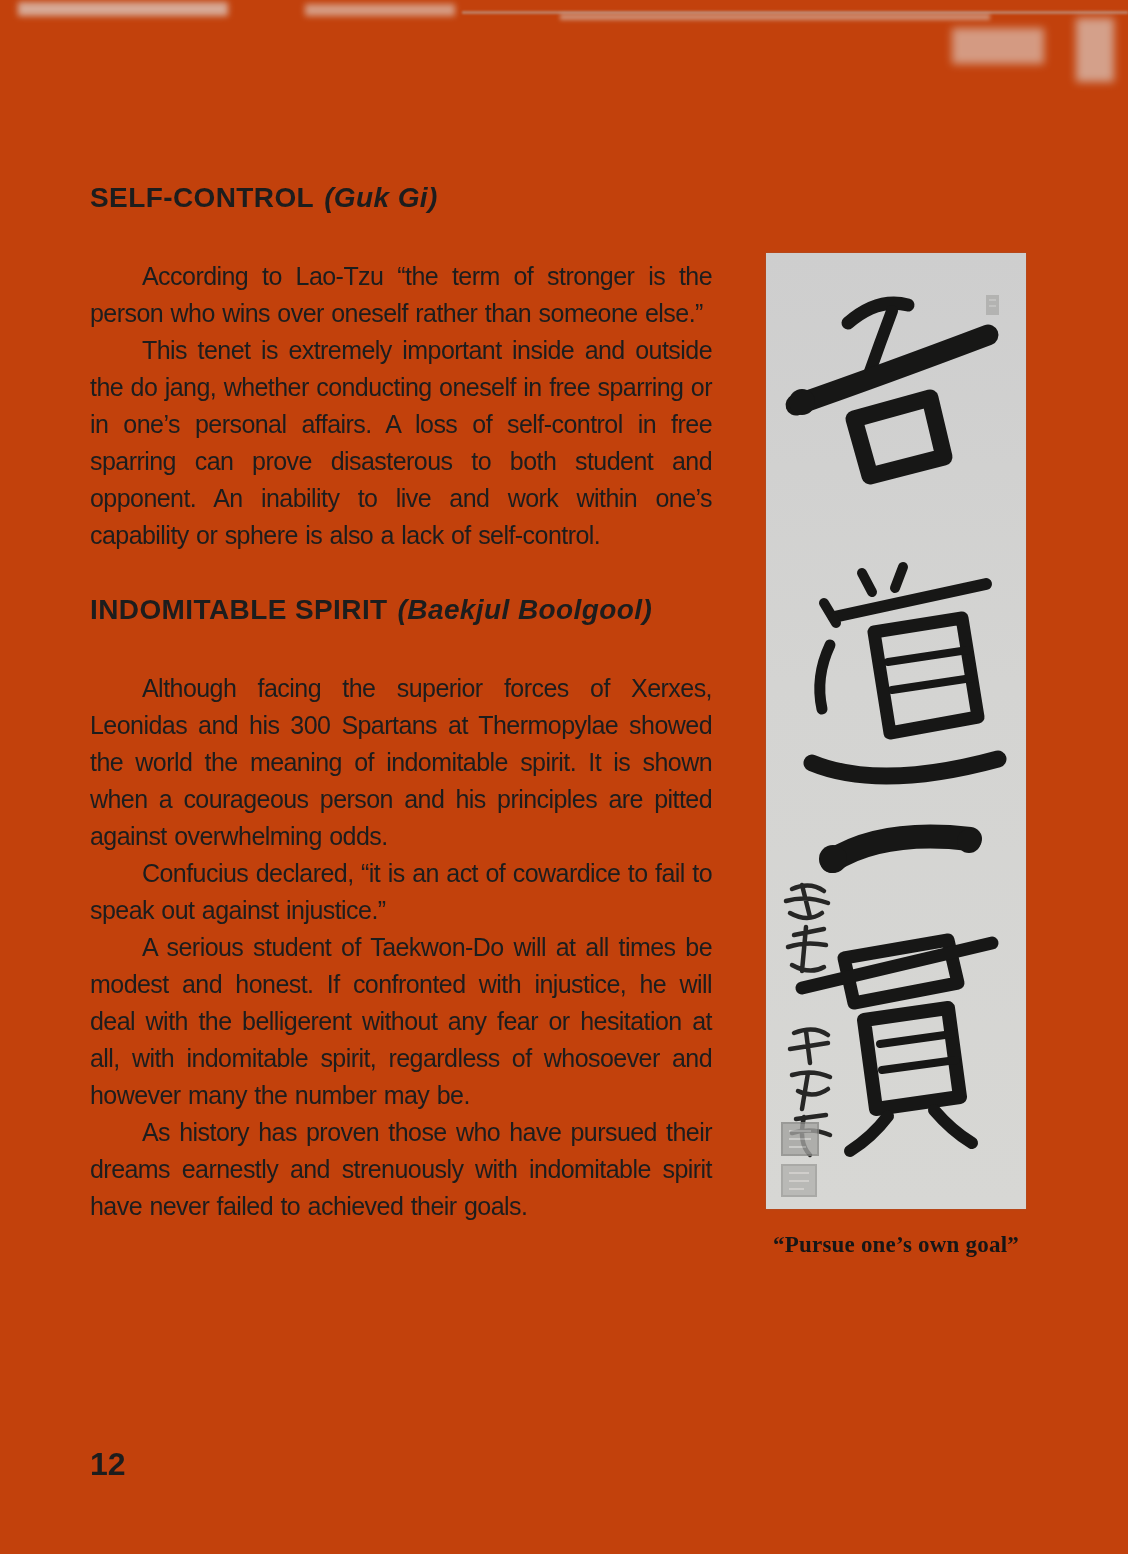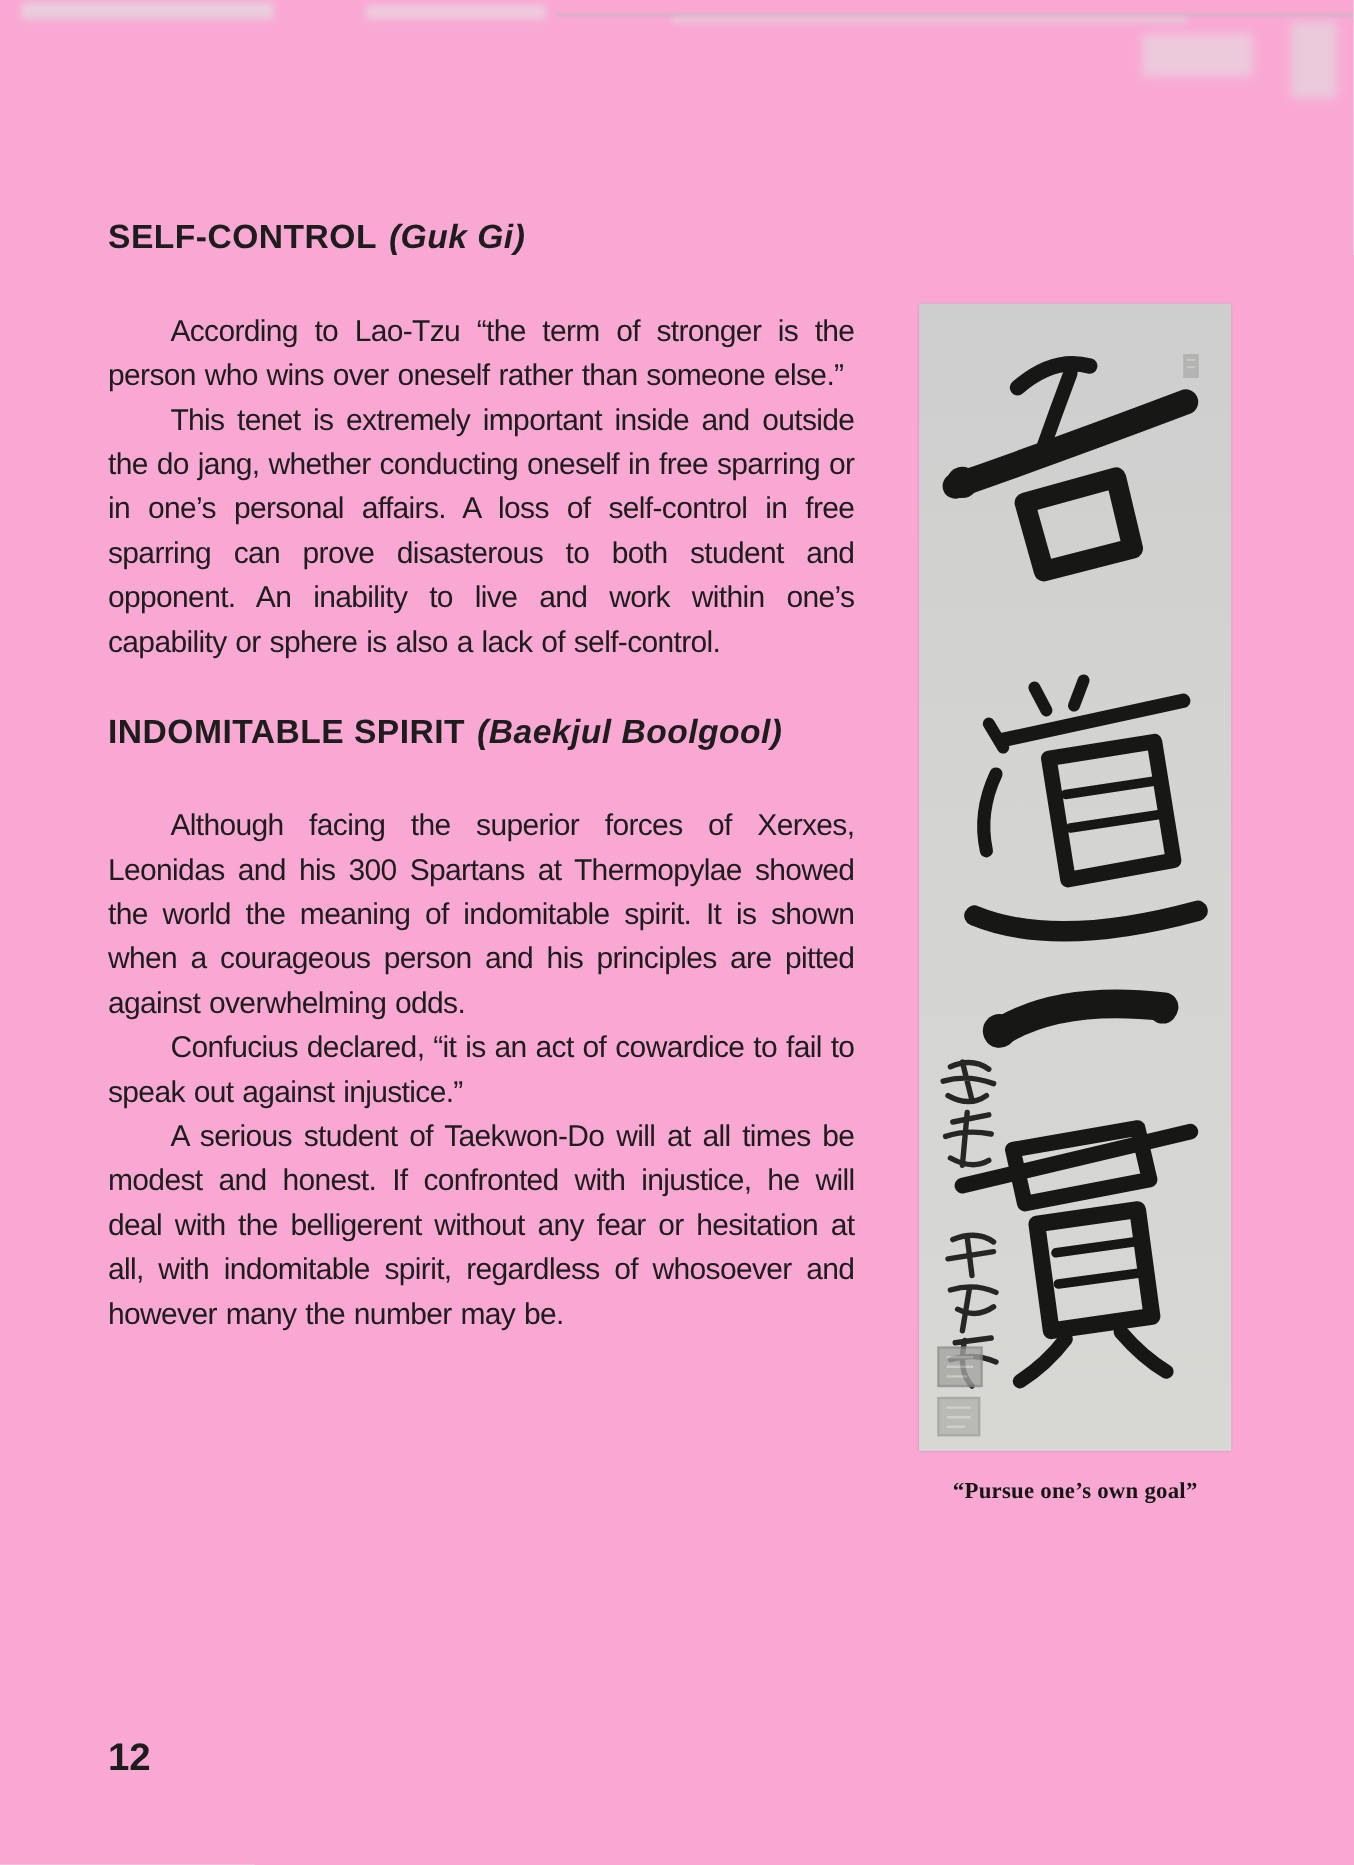--- a/index.html
+++ b/index.html
@@ -5,21 +5,21 @@
   html, body {
     margin: 0;
     padding: 0;
     background: #e8e8e8;
   }
   .page {
     position: relative;
     width: 1128px;
     height: 1554px;
     margin: 0 auto;
-    background: #f9a8d4;
+    background: #c2410c;
     overflow: hidden;
     font-family: "Liberation Sans", sans-serif;
     color: #1d1d1d;
   }
 
   
   .artifact {
     position: absolute;
     pointer-events: none;
   }
@@ -73,21 +73,21 @@
     height: 956px;
     background: linear-gradient(180deg, #cecece 0%, #d4d4d2 45%, #d7d7d4 100%);
     box-shadow: 0 0 2px rgba(120,120,120,.4);
   }
   .scroll-panel svg { display: block; }
   figcaption {
     margin-top: 23px;
     text-align: center;
     font-family: "Liberation Serif", serif;
     font-weight: bold;
-    font-size: 19px;
+    font-size: 23px;
     letter-spacing: 0.2px;
     color: #161616;
   }
 
   .page-num {
     position: absolute;
     left: 90px;
     top: 1446px;
     font-size: 32px;
     font-weight: bold;
@@ -114,20 +114,21 @@
     <h2 class="heading first"><span>SELF-CONTROL</span><span class="rom">(Guk Gi)</span></h2>
 
     <p class="body">According to Lao-Tzu “the term of stronger is the person who wins over oneself rather than someone else.”</p>
     <p class="body">This tenet is extremely important inside and outside the do jang, whether conducting oneself in free sparring or in one’s personal affairs. A loss of self-control in free sparring can prove disasterous to both student and opponent. An inability to live and work within one’s capability or sphere is also a lack of self-control.</p>
 
     <h2 class="heading second"><span>INDOMITABLE SPIRIT</span><span class="rom">(Baekjul Boolgool)</span></h2>
 
     <p class="body">Although facing the superior forces of Xerxes, Leonidas and his 300 Spartans at Thermopylae showed the world the meaning of indomitable spirit. It is shown when a courageous person and his principles are pitted against overwhelming odds.</p>
     <p class="body">Confucius declared, “it is an act of cowardice to fail to speak out against injustice.”</p>
     <p class="body">A serious student of Taekwon-Do will at all times be modest and honest. If confronted with injustice, he will deal with the belligerent without any fear or hesitation at all, with indomitable spirit, regardless of whosoever and however many the number may be.</p>
+    <p class="body">As history has proven those who have pursued their dreams earnestly and strenuously with indomitable spirit have never failed to achieved their goals.</p>
   </main>
 
   <figure class="scroll">
     <div class="scroll-panel">
       <svg width="260" height="956" viewBox="0 0 260 956">
 
         <g opacity="0.55">
           <rect x="220" y="42" width="13" height="20" fill="#9d9d9b"></rect>
           <path d="M 223,47 h 7 M 223,53 h 7" stroke="#c4c4c2" stroke-width="1.6"></path>
         </g>

